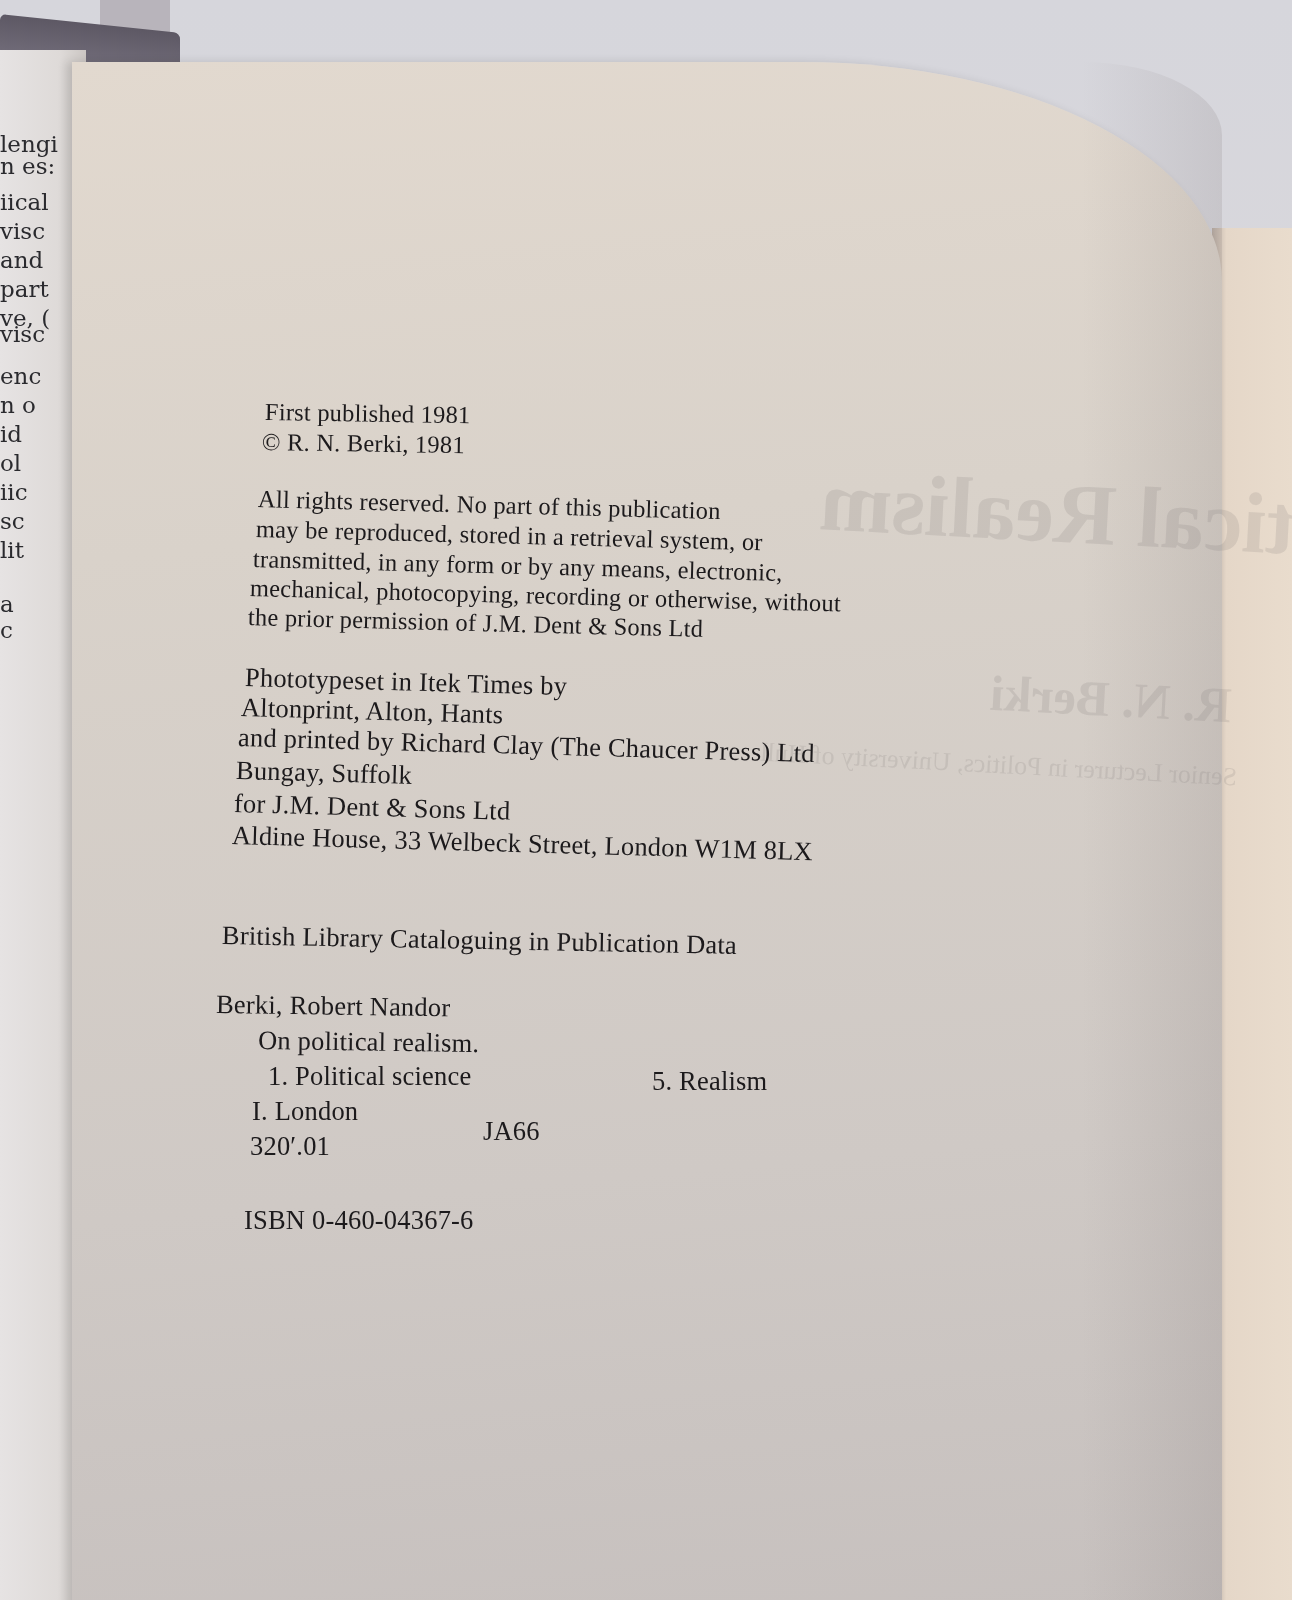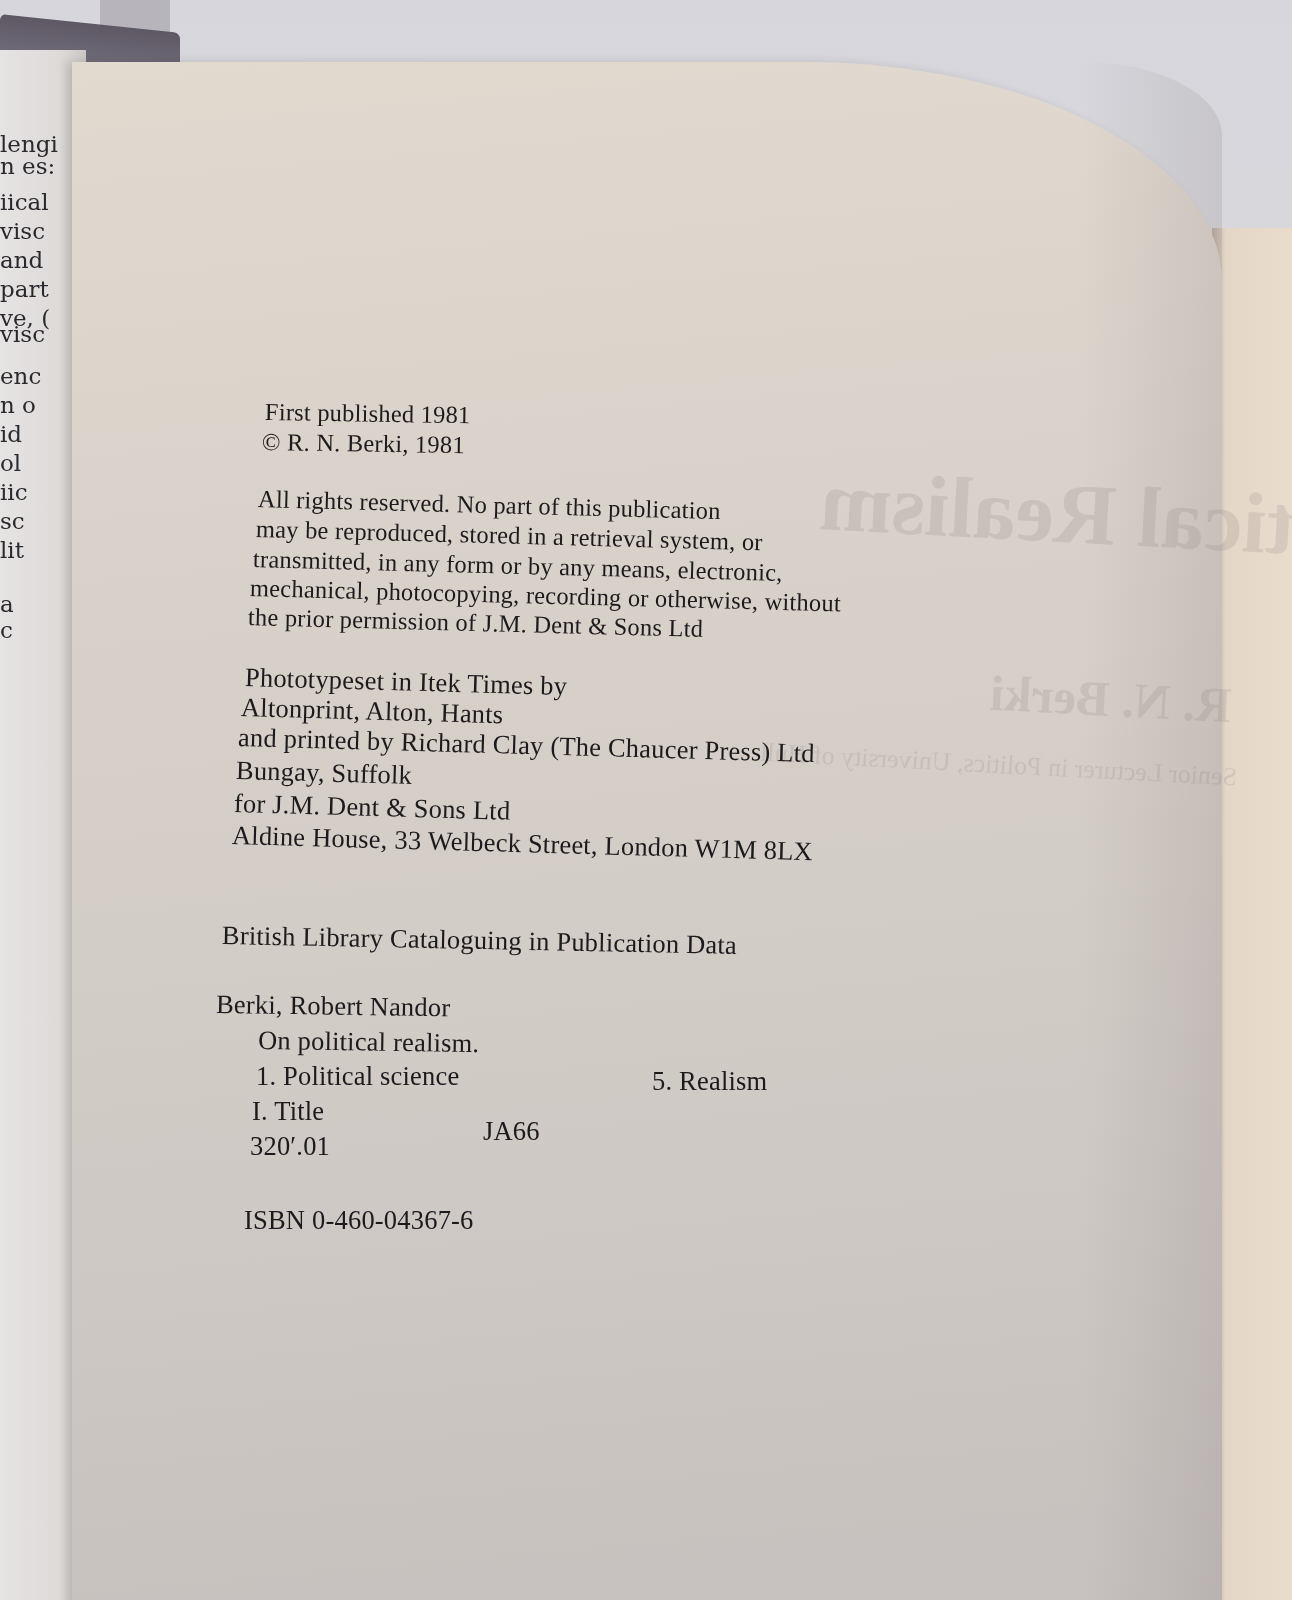--- a/index.html
+++ b/index.html
@@ -161,19 +161,19 @@
 <div class="text" style="left:245px; top:662px; transform:rotate(1.6deg)">Phototypeset in Itek Times by</div>
 <div class="text" style="left:241px; top:692px; transform:rotate(1.6deg)">Altonprint, Alton, Hants</div>
 <div class="text" style="left:238px; top:722px; transform:rotate(1.6deg)">and printed by Richard Clay (The Chaucer Press) Ltd</div>
 <div class="text" style="left:236px; top:755px; transform:rotate(1.6deg)">Bungay, Suffolk</div>
 <div class="text" style="left:234px; top:788px; transform:rotate(1.6deg)">for J.M. Dent &amp; Sons Ltd</div>
 <div class="text" style="left:232px; top:820px; transform:rotate(1.6deg)">Aldine House, 33 Welbeck Street, London W1M 8LX</div>
 
 <div class="text" style="left:222px; top:920px; transform:rotate(1.1deg)">British Library Cataloguing in Publication Data</div>
 <div class="text" style="left:216px; top:989px; transform:rotate(0.8deg)">Berki, Robert Nandor</div>
 <div class="text" style="left:258px; top:1025px; transform:rotate(0.8deg)">On political realism.</div>
-<div class="text" style="left:256px; top:1061px">1. Political science</div>
+<div class="text" style="left:268px; top:1061px">1. Political science</div>
 <div class="text" style="left:652px; top:1066px">5. Realism</div>
-<div class="text" style="left:252px; top:1096px">I. Title</div>
+<div class="text" style="left:252px; top:1096px">I. London</div>
 <div class="text" style="left:250px; top:1131px">320′.01</div>
 <div class="text" style="left:483px; top:1116px">JA66</div>
 
 <div class="text" style="left:244px; top:1205px">ISBN 0-460-04367-6</div>
 
 </body></html>

